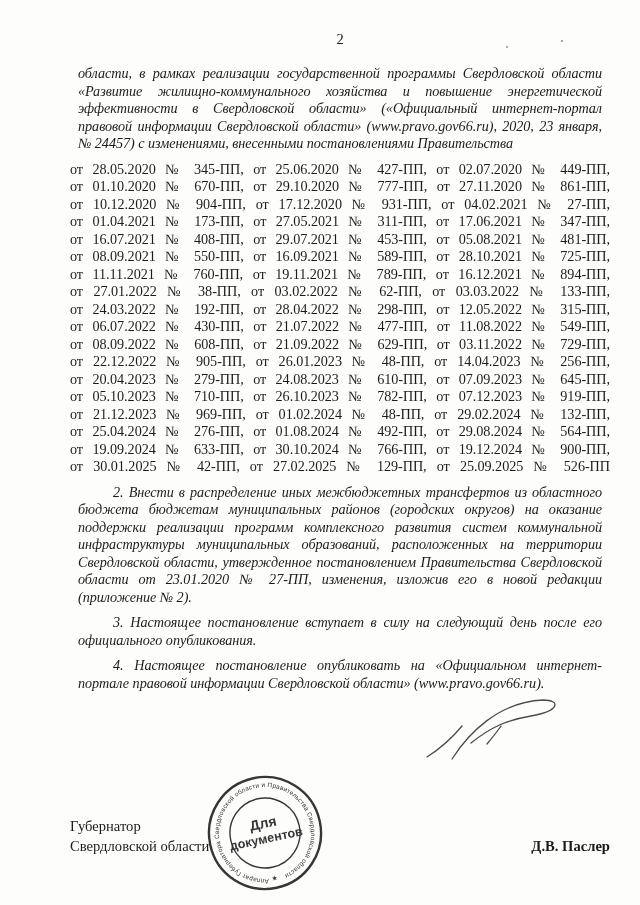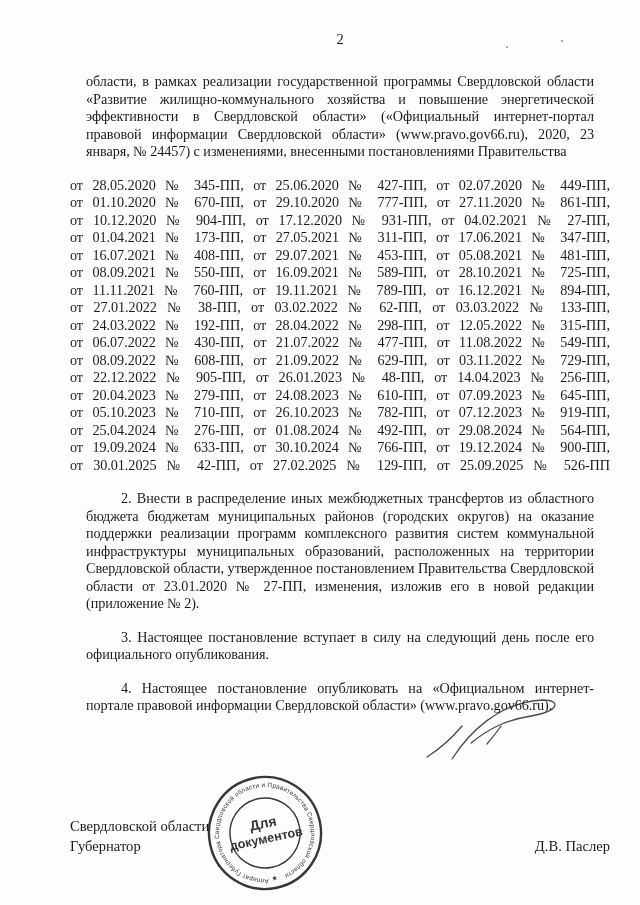--- a/index.html
+++ b/index.html
@@ -9,28 +9,28 @@
     overflow:hidden;
   }
   .pagenum{
     position:absolute;top:31px;left:70px;width:540px;text-align:center;
     font-size:14.5px;
   }
   .content{
     position:absolute;left:70px;top:57px;width:540px;
     font-size:14.2px;line-height:17.5px;letter-spacing:-0.05px;
   }
-  .content p{margin:16px;text-align:justify;}
+  .content p{margin:8px;text-align:justify;font-style:italic;}
   .indent{text-indent:35px;}
   .arow{text-align:justify;text-align-last:justify;white-space:nowrap;}
   .sig{
     position:absolute;left:70px;top:816px;width:540px;
     font-size:14.6px;line-height:20px;
   }
-  .sig-name{position:absolute;right:0;top:20px;}
+  .sig-name{position:absolute;right:0;top:20px;font-weight:bold;}
   .stamp{position:absolute;left:203px;top:771px;width:124px;height:124px;}
   .overlay{position:absolute;inset:0;pointer-events:none;}
   .speck{position:absolute;width:2px;height:2px;border-radius:50%;background:#8a8a8a;}
   .speck.a{left:561px;top:40px;}
   .speck.b{left:506px;top:46px;width:1.5px;height:1.5px;background:#9a9a9a;}
 </style>
 </head>
 <body>
 
 <div class="page">
@@ -50,20 +50,21 @@
         <div class="arow">от&nbsp;16.07.2021 №&nbsp;408-ПП, от&nbsp;29.07.2021 №&nbsp;453-ПП, от&nbsp;05.08.2021 №&nbsp;481-ПП,</div>
         <div class="arow">от&nbsp;08.09.2021 №&nbsp;550-ПП, от&nbsp;16.09.2021 №&nbsp;589-ПП, от&nbsp;28.10.2021 №&nbsp;725-ПП,</div>
         <div class="arow">от&nbsp;11.11.2021 №&nbsp;760-ПП, от&nbsp;19.11.2021 №&nbsp;789-ПП, от&nbsp;16.12.2021 №&nbsp;894-ПП,</div>
         <div class="arow">от&nbsp;27.01.2022 №&nbsp;38-ПП, от&nbsp;03.02.2022 №&nbsp;62-ПП, от&nbsp;03.03.2022 №&nbsp;133-ПП,</div>
         <div class="arow">от&nbsp;24.03.2022 №&nbsp;192-ПП, от&nbsp;28.04.2022 №&nbsp;298-ПП, от&nbsp;12.05.2022 №&nbsp;315-ПП,</div>
         <div class="arow">от&nbsp;06.07.2022 №&nbsp;430-ПП, от&nbsp;21.07.2022 №&nbsp;477-ПП, от&nbsp;11.08.2022 №&nbsp;549-ПП,</div>
         <div class="arow">от&nbsp;08.09.2022 №&nbsp;608-ПП, от&nbsp;21.09.2022 №&nbsp;629-ПП, от&nbsp;03.11.2022 №&nbsp;729-ПП,</div>
         <div class="arow">от&nbsp;22.12.2022 №&nbsp;905-ПП, от&nbsp;26.01.2023 №&nbsp;48-ПП, от&nbsp;14.04.2023 №&nbsp;256-ПП,</div>
         <div class="arow">от&nbsp;20.04.2023 №&nbsp;279-ПП, от&nbsp;24.08.2023 №&nbsp;610-ПП, от&nbsp;07.09.2023 №&nbsp;645-ПП,</div>
         <div class="arow">от&nbsp;05.10.2023 №&nbsp;710-ПП, от&nbsp;26.10.2023 №&nbsp;782-ПП, от&nbsp;07.12.2023 №&nbsp;919-ПП,</div>
+        <div class="arow">от&nbsp;21.12.2023 №&nbsp;969-ПП, от&nbsp;01.02.2024 №&nbsp;48-ПП, от&nbsp;29.02.2024 №&nbsp;132-ПП,</div>
         <div class="arow">от&nbsp;25.04.2024 №&nbsp;276-ПП, от&nbsp;01.08.2024 №&nbsp;492-ПП, от&nbsp;29.08.2024 №&nbsp;564-ПП,</div>
         <div class="arow">от&nbsp;19.09.2024 №&nbsp;633-ПП, от&nbsp;30.10.2024 №&nbsp;766-ПП, от&nbsp;19.12.2024 №&nbsp;900-ПП,</div>
         <div class="arow">от&nbsp;30.01.2025 №&nbsp;42-ПП, от&nbsp;27.02.2025 №&nbsp;129-ПП, от&nbsp;25.09.2025 №&nbsp;526-ПП</div>
       </div>
     <p class="indent">2. Внести в распределение иных межбюджетных трансфертов из областного бюджета бюджетам муниципальных районов (городских округов) на оказание поддержки реализации программ комплексного развития систем коммунальной инфраструктуры муниципальных образований, расположенных на территории Свердловской области, утвержденное постановлением Правительства Свердловской области от 23.01.2020 № 27-ПП, изменения, изложив его в новой редакции (приложение № 2).</p>
     <p class="indent">3. Настоящее постановление вступает в силу на следующий день после его официального опубликования.</p>
     <p class="indent">4. Настоящее постановление опубликовать на «Официальном интернет-портале правовой информации Свердловской области» (www.pravo.gov66.ru).</p>
   </div>
 
   <svg class="overlay" width="640" height="905" viewBox="0 0 640 905">
@@ -82,18 +83,18 @@
       <text font-family="Liberation Sans, sans-serif" font-size="6.4" fill="#262626" letter-spacing="0.3">
         <textPath href="#ringPath" startOffset="6" textLength="272">Аппарат Губернатора Свердловской области и Правительства Свердловской области</textPath>
       </text>
       <text x="62" y="110.5" text-anchor="middle" font-size="7" fill="#262626">★</text>
       <text x="62" y="57" text-anchor="middle" font-family="Liberation Sans, sans-serif" font-weight="bold" font-size="14" fill="#262626">Для</text>
       <text x="62" y="72" text-anchor="middle" font-family="Liberation Sans, sans-serif" font-weight="bold" font-size="12.6" fill="#262626">документов</text>
     </g>
   </svg>
 
   <div class="sig">
+    <div>Губернатор</div>
     <div>Свердловской области</div>
-    <div>Губернатор</div>
     <div class="sig-name">Д.В. Паслер</div>
   </div>
 
 </div>
 
 </body></html>

